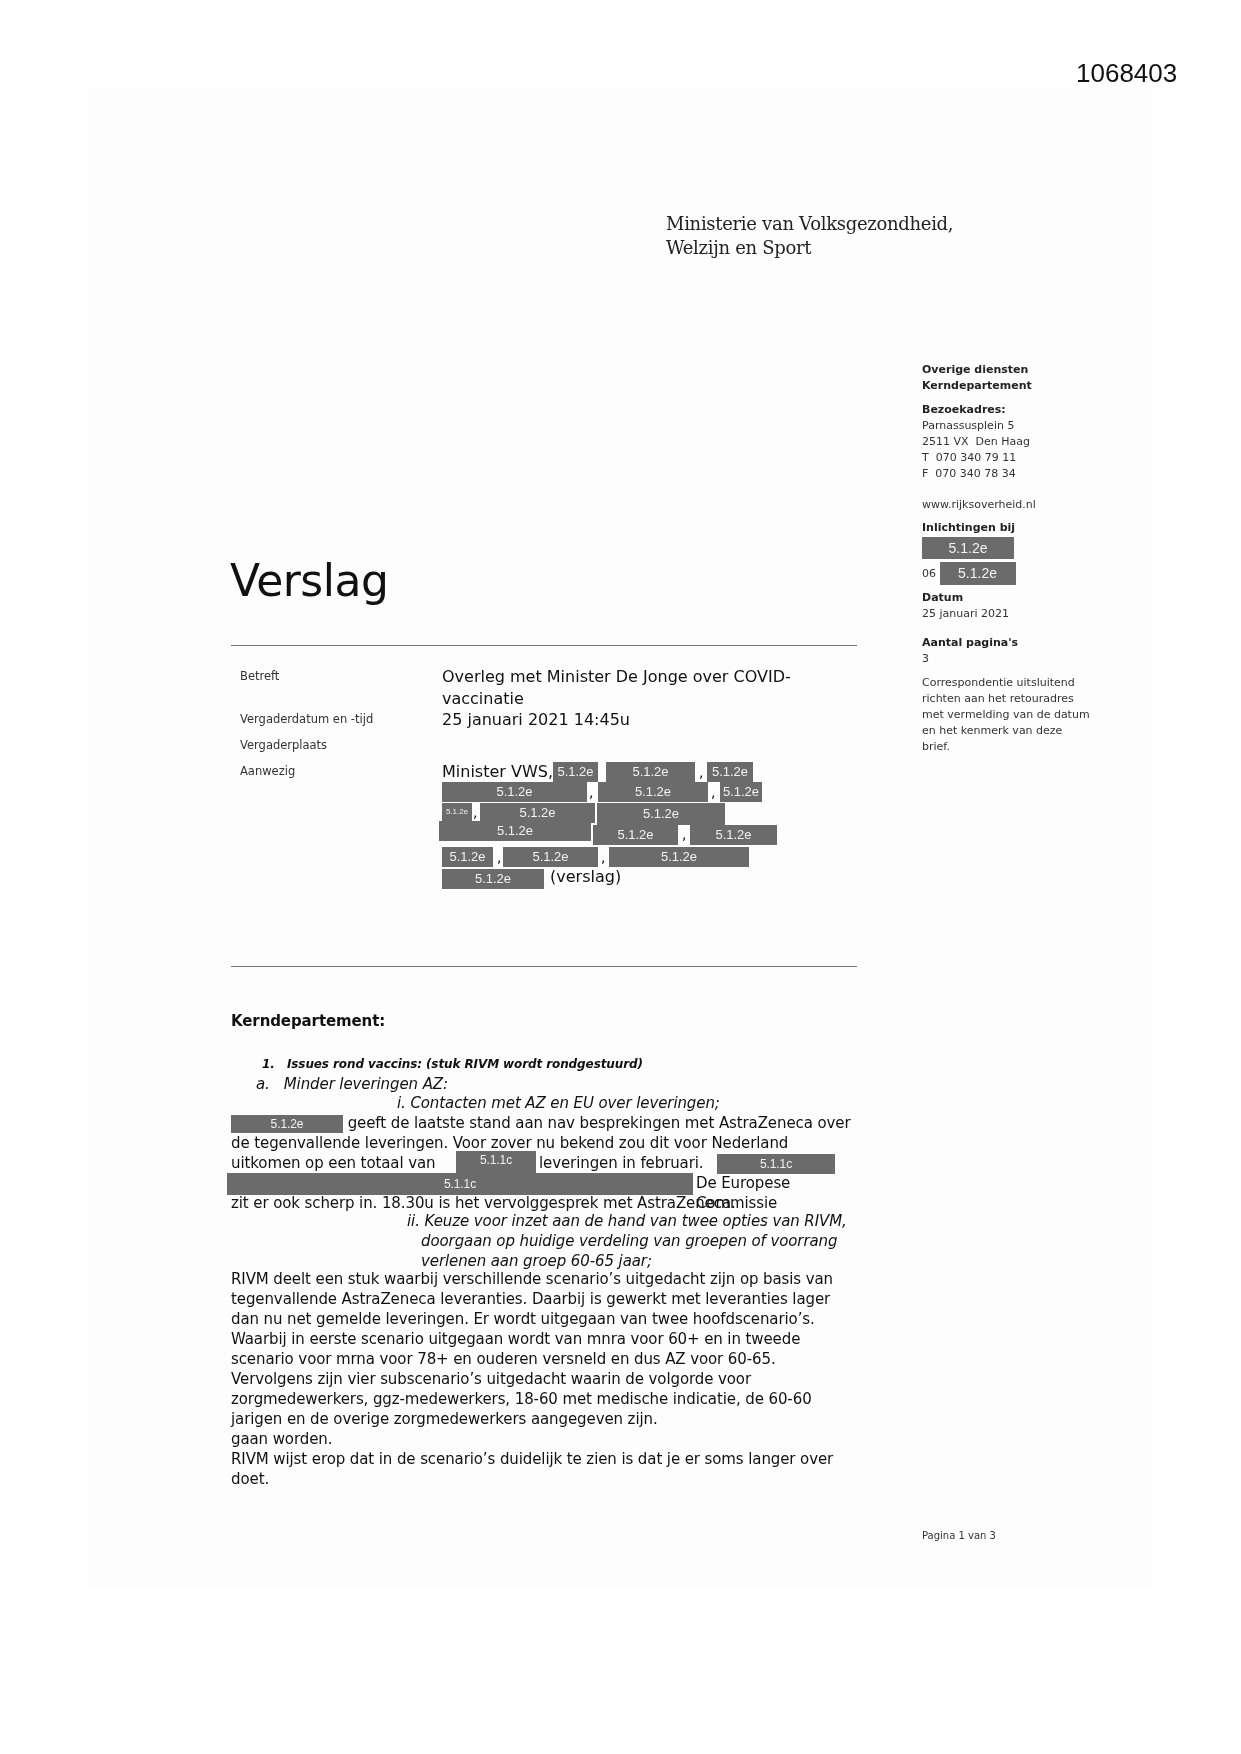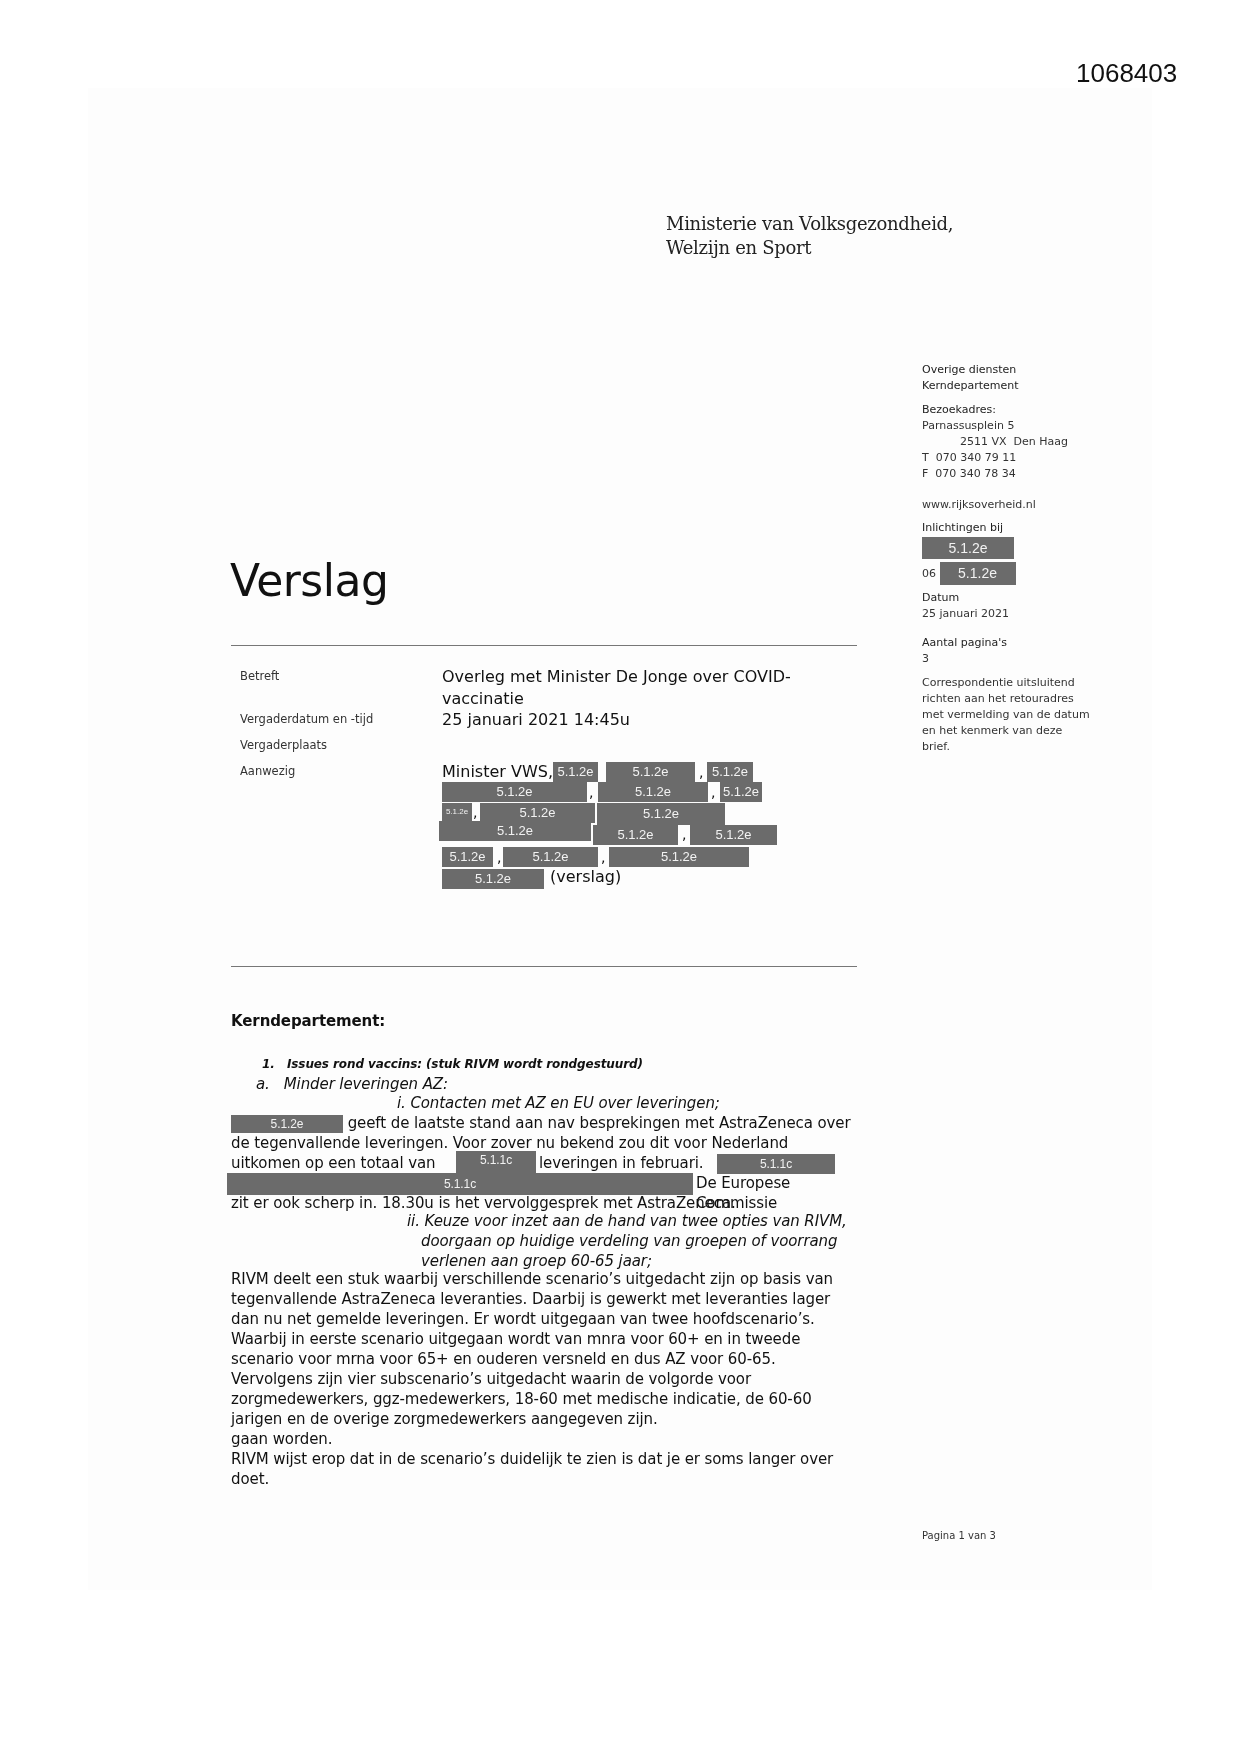--- a/index.html
+++ b/index.html
@@ -3,21 +3,21 @@
 <meta charset="utf-8">
 <style>
   html, body { margin:0; padding:0; background:#ffffff; }
   body { width:1241px; height:1754px; position:relative; overflow:hidden;
          font-family:"DejaVu Sans", sans-serif; color:#111; }
   .page-bg { position:absolute; left:88px; top:88px; width:1064px; height:1502px; background:#fdfdfd; }
   .abs { position:absolute; }
   .docnum { left:1076px; top:58px; font-family:"Liberation Sans", sans-serif; font-size:26px; color:#111; }
   .ministry { left:666px; top:212px; font-family:"DejaVu Serif", serif; font-size:18px; line-height:24px; color:#222; letter-spacing:-0.3px; }
   .side { left:922px; font-size:11px; line-height:16px; color:#333; }
-  .side .b { font-weight:normal; color:#222; }
+  .side .b { font-weight:bold; color:#222; }
   .redact { display:inline-block; background:#6b6b6b; color:#f2f2f2; font-family:"Liberation Sans", sans-serif; text-align:center; vertical-align:middle; }
   .title { left:230px; top:555px; font-size:44px; font-family:"DejaVu Sans", sans-serif; color:#111; letter-spacing:-0.5px; }
   .rule { left:231px; width:626px; height:1px; background:#777; }
   .lbl { left:240px; font-size:11.5px; color:#333; }
   .val { left:442px; font-size:16px; line-height:22px; color:#111; }
   .att { left:442px; top:762px; width:420px; height:132px; font-size:16px; }
   .att .r { position:absolute; }
   .att .c { position:absolute; font-size:14px; }
   .body { left:231px; font-size:15px; line-height:20px; color:#111; letter-spacing:-0.1px; }
   .bold { font-weight:bold; }
@@ -36,21 +36,21 @@
   <div>Welzijn en Sport</div>
 </div>
 
 <div class="abs side" style="top:362px;">
   <div class="b">Overige diensten</div>
   <div class="b">Kerndepartement</div>
 </div>
 <div class="abs side" style="top:402px;">
   <div class="b">Bezoekadres:</div>
   <div>Parnassusplein 5</div>
-  <div style="white-space:pre;margin-left:38px;">2511 VX  Den Haag</div>
+  <div style="white-space:pre;">2511 VX  Den Haag</div>
   <div style="white-space:pre;">T  070 340 79 11</div>
   <div style="white-space:pre;">F  070 340 78 34</div>
 </div>
 <div class="abs side" style="top:497px;">www.rijksoverheid.nl</div>
 <div class="abs side" style="top:520px;">
   <div class="b">Inlichtingen bij</div>
   <div class="redact" style="width:92px;height:22px;line-height:22px;font-size:14px;margin-top:1px;">5.1.2e</div>
   <div style="margin-top:3px;">
     <span>06</span>
     <span class="redact" style="width:76px;height:23px;line-height:23px;font-size:14px;">5.1.2e</span>
@@ -149,21 +149,21 @@
   <div>ii. Keuze voor inzet aan de hand van twee opties van RIVM,</div>
   <div style="padding-left:14px;">doorgaan op huidige verdeling van groepen of voorrang</div>
   <div style="padding-left:14px;">verlenen aan groep 60-65 jaar;</div>
 </div>
 
 <div class="abs body" style="top:1269px;">
   <div>RIVM deelt een stuk waarbij verschillende scenario’s uitgedacht zijn op basis van</div>
   <div>tegenvallende AstraZeneca leveranties. Daarbij is gewerkt met leveranties lager</div>
   <div>dan nu net gemelde leveringen. Er wordt uitgegaan van twee hoofdscenario’s.</div>
   <div>Waarbij in eerste scenario uitgegaan wordt van mnra voor 60+ en in tweede</div>
-  <div>scenario voor mrna voor 65+ en ouderen versneld en dus AZ voor 60-65.</div>
+  <div>scenario voor mrna voor 78+ en ouderen versneld en dus AZ voor 60-65.</div>
   <div>Vervolgens zijn vier subscenario’s uitgedacht waarin de volgorde voor</div>
   <div>zorgmedewerkers, ggz-medewerkers, 18-60 met medische indicatie, de 60-60</div>
   <div>jarigen en de overige zorgmedewerkers aangegeven zijn.</div>
   <div>gaan worden.</div>
   <div>RIVM wijst erop dat in de scenario’s duidelijk te zien is dat je er soms langer over</div>
   <div>doet.</div>
 </div>
 
 <div class="abs footer">Pagina 1 van 3</div>
 

